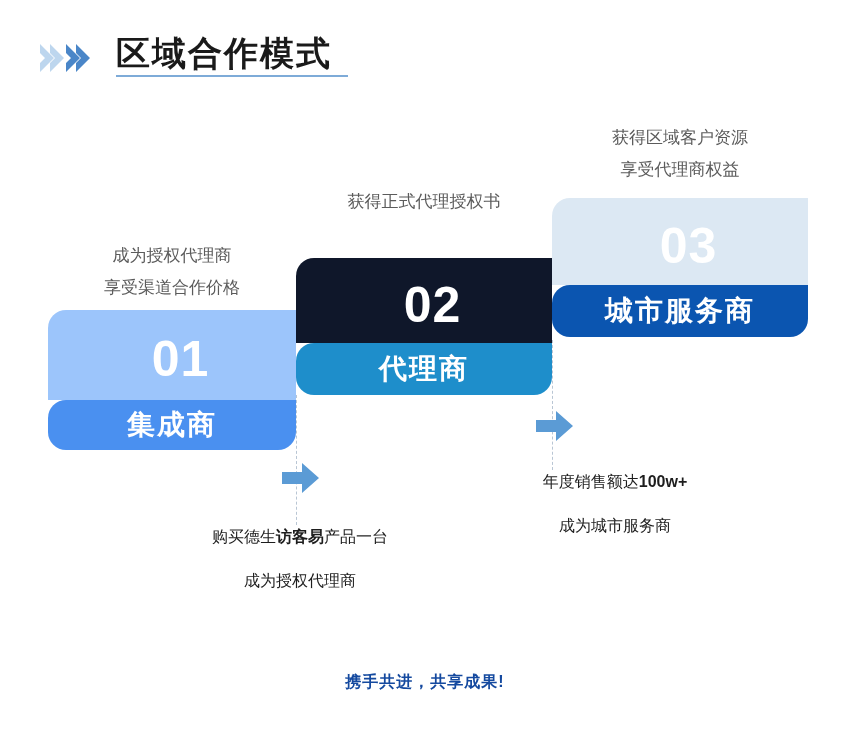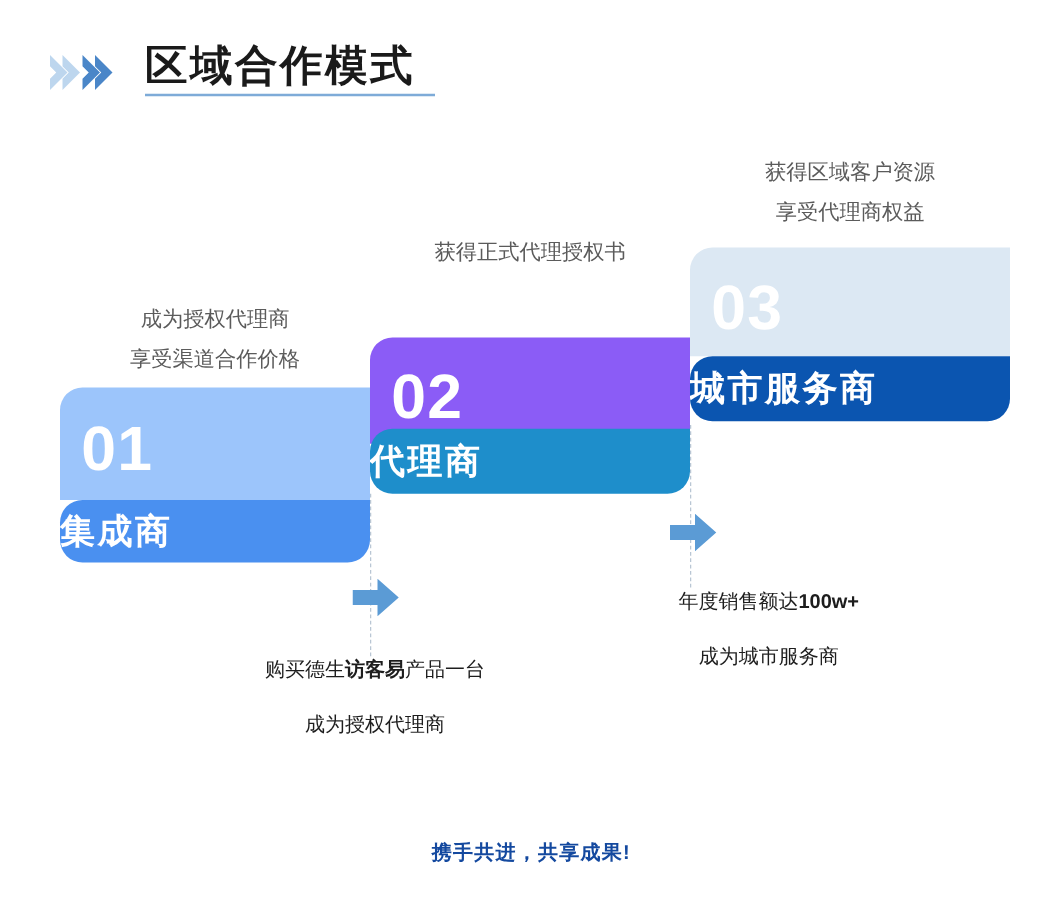--- a/index.html
+++ b/index.html
@@ -65,56 +65,57 @@
   .step-card {
     position: absolute;
   }
   .card-top {
     position: absolute;
     left: 0;
     top: 0;
     width: 100%;
     display: flex;
     align-items: center;
-    justify-content: flex-start;
+    justify-content: center;
     padding-left: 17px;
   }
   .card-num {
     font-size: 50px;
     font-weight: bold;
     color: #ffffff;
     line-height: 1;
     letter-spacing: 1px;
   }
   .card-band {
     position: absolute;
     left: 0;
     width: 100%;
     display: flex;
     align-items: center;
+    justify-content: center;
   }
   .card-label {
     font-size: 28px;
     font-weight: bold;
     color: #ffffff;
     letter-spacing: 2px;
     line-height: 1;
   }
 
   
   #step-1 { left: 48px; top: 310px; width: 248px; height: 140px; z-index: 3; }
   #step-1 .card-top  { height: 90px; background: #9cc5fb; border-top-left-radius: 18px; }
   #step-1 .card-band { top: 90px; height: 50px; background: #4a90f0;
                        border-top-left-radius: 18px; border-bottom-right-radius: 18px;
                        border-bottom-left-radius: 18px; }
   #step-1 .card-num  { transform: translateY(4px); }
 
   
   #step-2 { left: 296px; top: 258px; width: 256px; height: 137px; z-index: 2; }
-  #step-2 .card-top  { height: 85px; background: #8b5cf6; border-top-left-radius: 18px; margin-top: 12px; }
+  #step-2 .card-top  { height: 85px; background: #0f172a; border-top-left-radius: 18px; }
   #step-2 .card-band { top: 85px; height: 52px; background: #1e8ecb;
                        border-top-left-radius: 18px; border-bottom-right-radius: 18px;
                        border-bottom-left-radius: 18px; }
   #step-2 .card-num  { transform: translateY(4px); }
 
   
   #step-3 { left: 552px; top: 198px; width: 256px; height: 139px; z-index: 1; }
   #step-3 .card-top  { height: 87px; background: #dce8f3; border-top-left-radius: 18px; }
   #step-3 .card-band { top: 87px; height: 52px; background: #0b55b0;
                        border-top-left-radius: 18px; border-bottom-right-radius: 18px;

